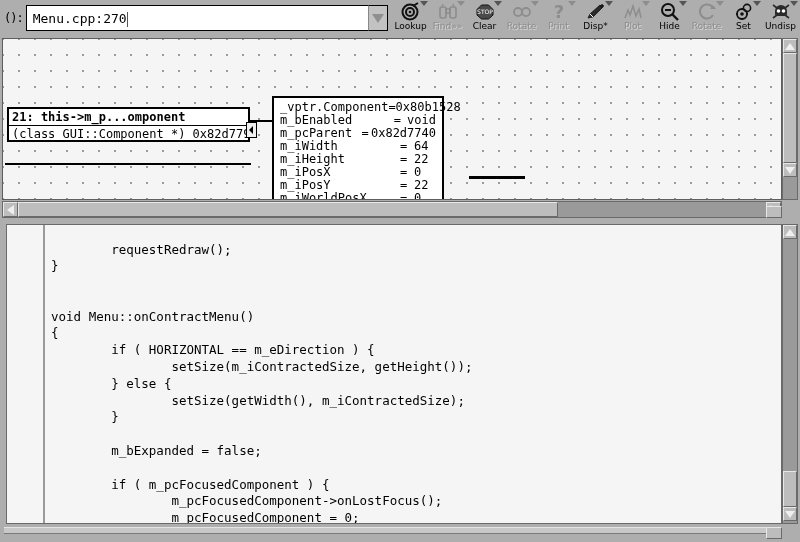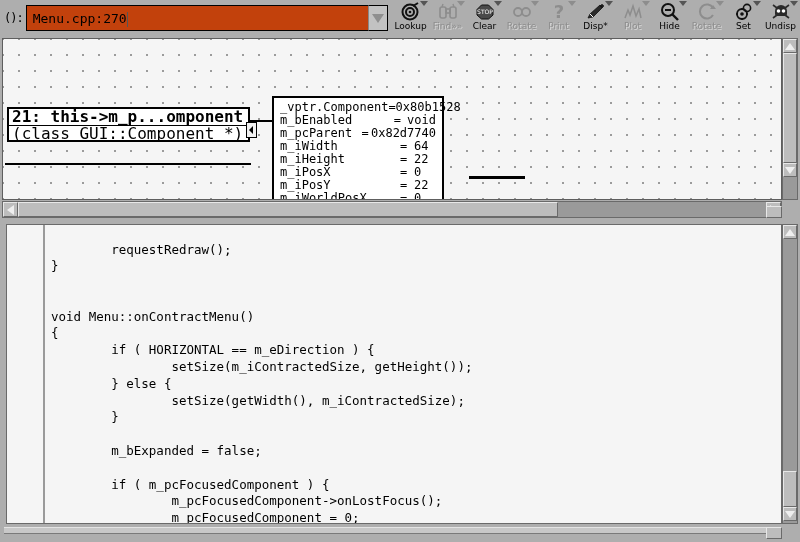--- a/index.html
+++ b/index.html
@@ -28,21 +28,21 @@
     display: flex; align-items: center;
   }
   .paren-label {
     font-family: "DejaVu Sans Mono", monospace;
     font-size: 12px; color: #000;
     padding: 0 3px 0 2px;
     letter-spacing: -1px;
   }
   #argfield {
     flex: 1; height: 26px;
-    background: #c2410c;
+    background: #ffffff;
     border: 1px solid #000;
     border-right: none;
     display: flex; align-items: center;
     position: relative;
     box-sizing: border-box;
   }
   #argfield .val {
     font-family: "DejaVu Sans Mono", monospace;
     font-size: 13px; color: #000;
     padding-left: 6px;
@@ -117,21 +117,21 @@
     background-image: radial-gradient(#9b9b9b 0.8px, transparent 0.9px);
     background-size: 16px 16px;
     background-position: 8px 8px;
   }
   .disp-box {
     position: absolute;
     background: #ffffff;
     border: 2px solid #000;
     box-sizing: border-box;
     font-family: "DejaVu Sans Mono", monospace;
-    font-size: 16px;
+    font-size: 12px;
     color: #000;
   }
   .disp-title {
     font-weight: bold;
     border-bottom: 1px solid #000;
     padding: 1px 3px 1px 3px;
     white-space: pre;
     line-height: 14px;
   }
   .disp-value {

